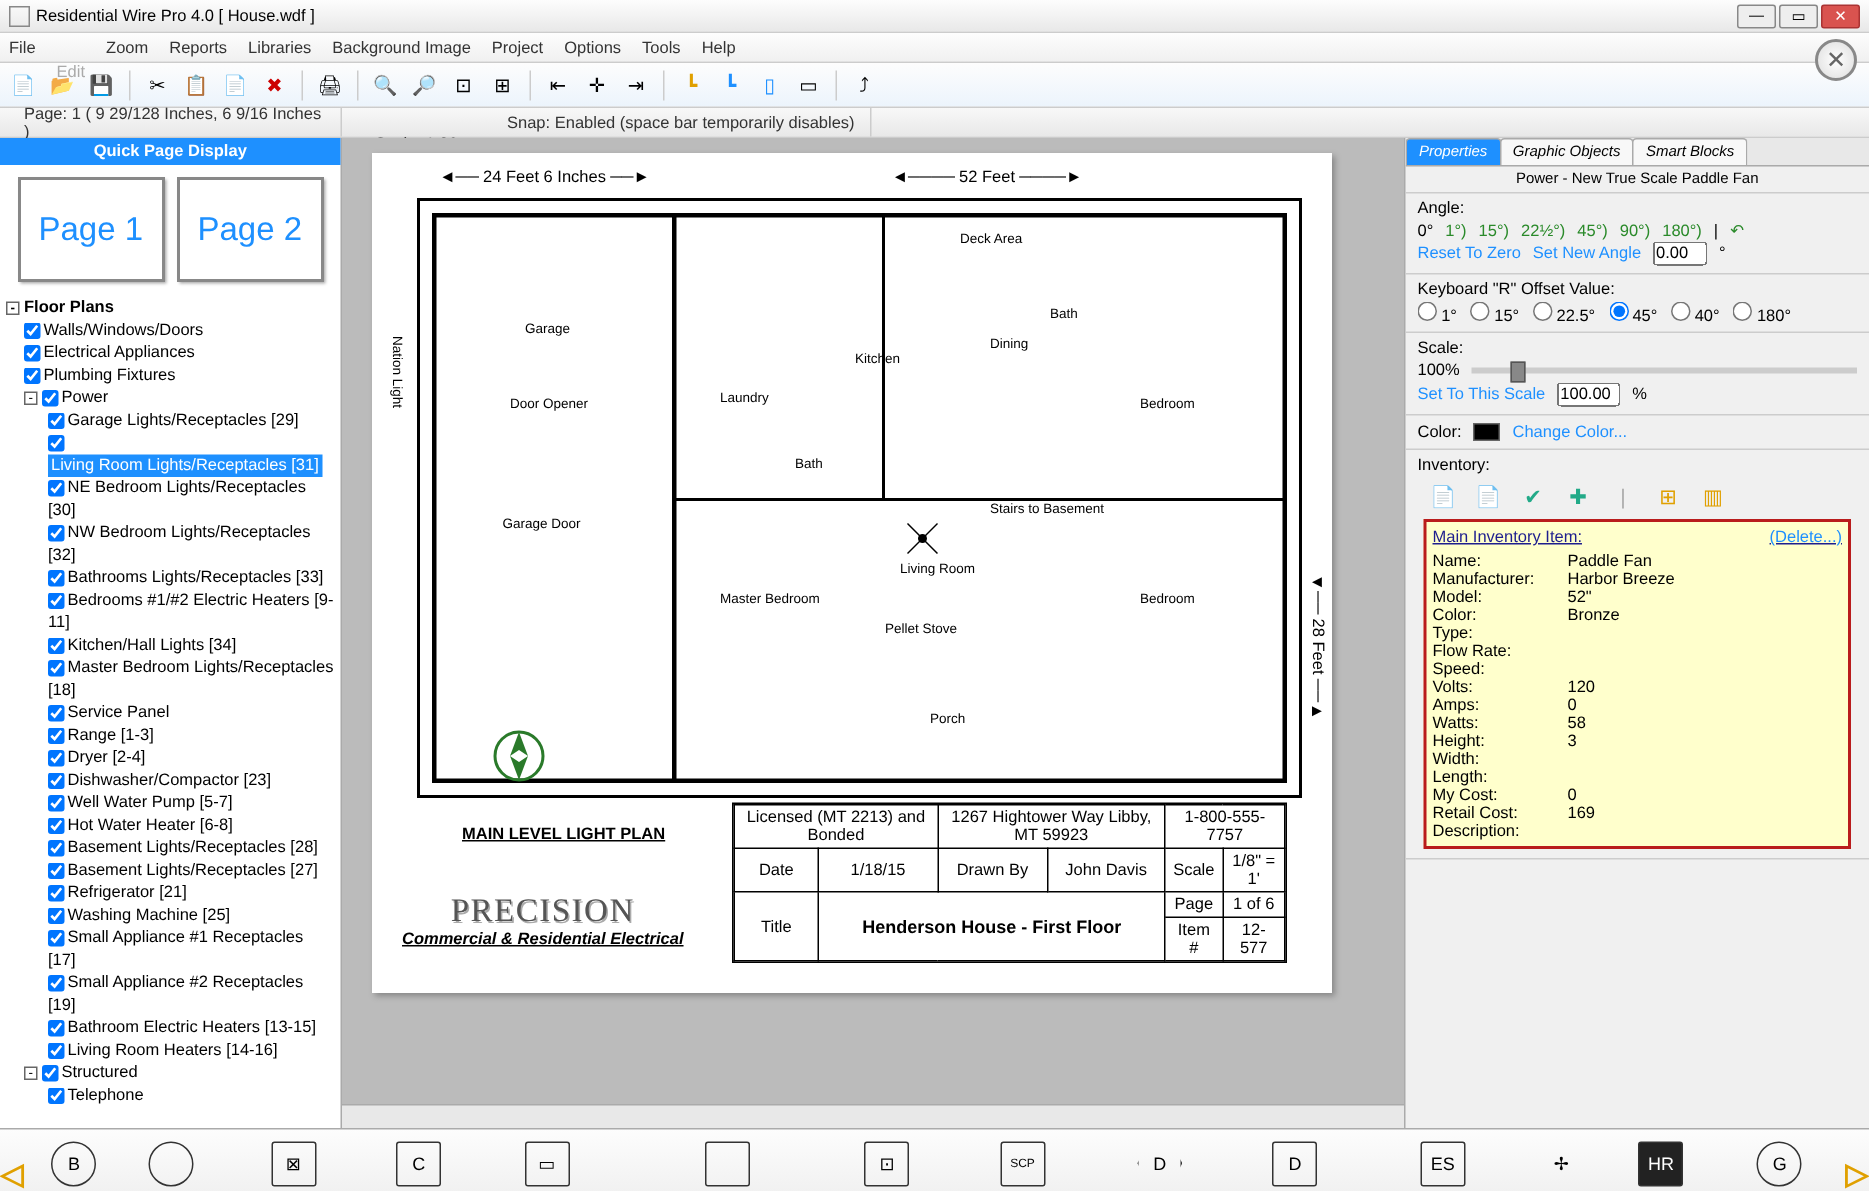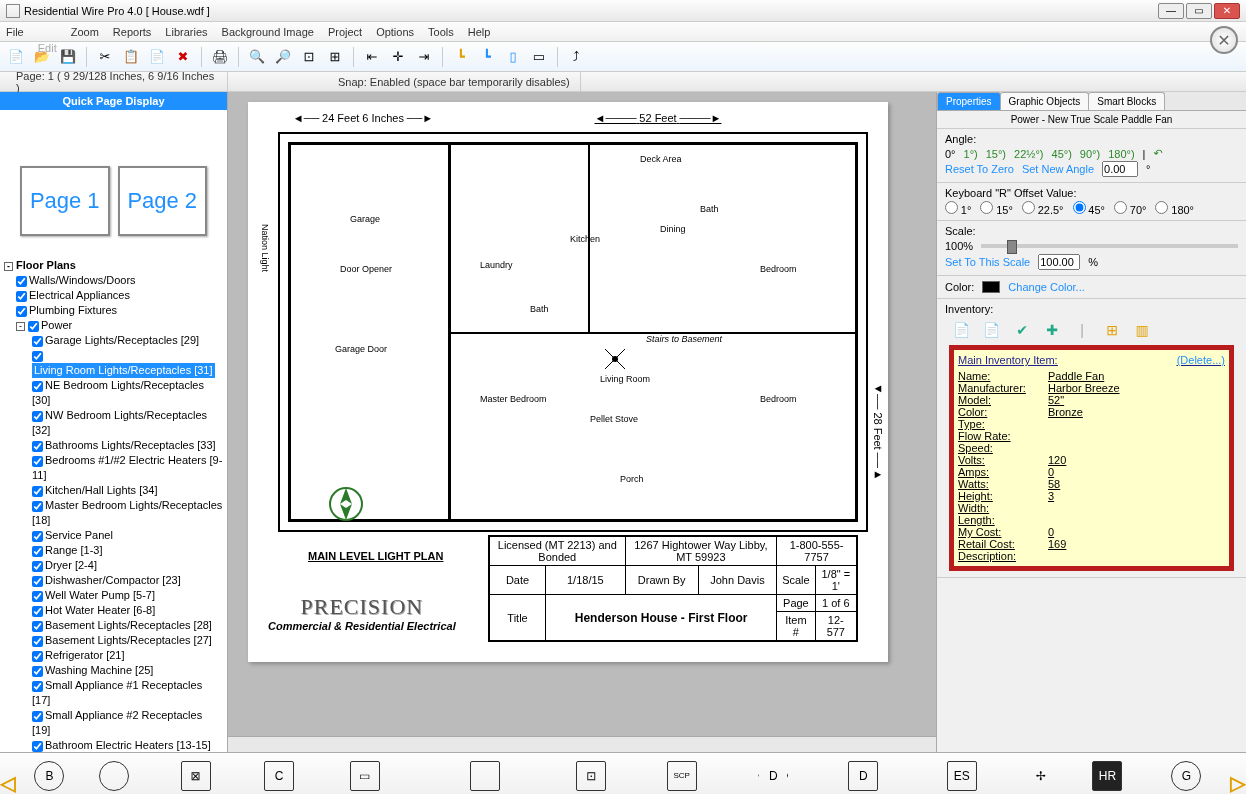--- a/index.html
+++ b/index.html
@@ -13,61 +13,61 @@
 .menubar span { color: #333; }
 .menubar .disabled { color: #aaa; margin-top: 32px; }
 .toolbar { height: 30px; display: flex; align-items: center; padding: 0 6px; gap: 6px; background: linear-gradient(#fdfdfd,#ecf4fc); border-bottom: 1px solid #ccc; }
 .toolbar .tb { width: 20px; height: 20px; display: inline-flex; align-items: center; justify-content: center; font-size: 13px; }
 .toolbar .sep { width: 1px; height: 20px; background: #ccc; margin: 0 2px; }
 .statusbar { height: 20px; background: linear-gradient(#f8f8f8,#e8e8e8); border-bottom: 1px solid #ccc; display: flex; align-items: stretch; }
 .statusbar div { padding: 0 10px; border-right: 1px solid #ccc; display: flex; align-items: center; color: #333; }
 .main { display: flex; height: 660px; }
 .leftpanel { width: 228px; background: #fff; border-right: 1px solid #aaa; display: flex; flex-direction: column; }
 .quickpage { height: 18px; background: #1e90ff; color: #fff; text-align: center; line-height: 18px; font-weight: bold; }
-.pagethumbs { display: flex; gap: 8px; padding: 20px; justify-content: center; margin-top: 36px; }
+.pagethumbs { display: flex; gap: 8px; padding: 8px; justify-content: center; }
 .pagethumb { width: 98px; height: 70px; border: 2px solid #888; box-shadow: 1px 1px 2px #aaa; display: flex; align-items: center; justify-content: center; color: #1e90ff; font-size: 22px; font-family: Arial; }
 .tree { flex: 1; overflow: auto; padding: 2px 4px; line-height: 15px; }
 .tree .root { font-weight: bold; color: #000; }
 .tree .lvl1 { padding-left: 12px; }
 .tree .lvl2 { padding-left: 28px; }
 .tree input[type=checkbox] { margin-right: 2px; width: 11px; height: 11px; vertical-align: middle; }
 .tree .sel { background: #1e90ff; color: #fff; display: inline-block; padding: 0 2px; }
 .tree .box { display:inline-block; width:9px; height:9px; border:1px solid #666; margin-right:3px; text-align:center; line-height:7px; font-size:9px; vertical-align:middle;}
 .canvas { flex: 1; background: #f0f0f0; display: flex; flex-direction: column; position: relative; }
 .canvas-area { flex: 1; background: #bbb; padding: 10px; position: relative; }
 .paper { position:absolute; left:20px; top:10px; width:640px; height:560px; background: #fff; box-shadow: 2px 2px 4px #888; }
 .paper .plan { position: absolute; left: 30px; top: 30px; right: 20px; bottom: 130px; border: 2px solid #000; }
 .plan-dim-top { position:absolute; top:10px; left:60px; right:60px; text-align:center; font-size:10px; }
 .plan-dim-right { position:absolute; right:4px; top:50%; writing-mode:vertical-rl; font-size:10px; }
 .plan-label { position:absolute; font-size:9px; }
 .titleblock { position:absolute; bottom:20px; left:240px; width:370px; border:1px solid #000; font-size:9px; }
 .titleblock table { width:100%; border-collapse:collapse; }
 .titleblock td { border:1px solid #000; padding:2px 4px; text-align:center; }
 .logo { position:absolute; bottom:30px; left:20px; text-align:center; }
 .logo-name { font-family: Impact, Arial Black; font-size: 22px; letter-spacing:1px; color:#555; text-shadow:1px 1px 0 #aaa; }
-.logo-sub { font-style: italic; font-weight: bold; font-size: 11px; }
+.logo-sub { font-style: italic; font-weight: bold; font-size: 11px; text-decoration: underline; }
 .compass { position:absolute; bottom:140px; left:80px; width:36px; height:36px; }
 .scrollbar-h { height:16px; background:#e8e8e8; border-top:1px solid #aaa; }
 .rightpanel { width: 310px; background: #f0f0f0; border-left:1px solid #aaa; display:flex; flex-direction:column; overflow:auto; }
 .rp-tabs { display:flex; background:#e8e8e8; border-bottom:1px solid #aaa; }
-.rp-tabs div { padding:3px 8px; border:1px solid #aaa; border-bottom:none; margin-right:-1px; background:#f8f8f8; font-size:10px; border-radius:3px 3px 0 0; }
+.rp-tabs div { padding:3px 8px; border:1px solid #aaa; border-bottom:none; margin-right:-1px; background:#f8f8f8; font-size:10px; border-radius:3px 3px 0 0;font-style:italic; }
 .rp-tabs .active { background:#1e90ff; color:#fff; }
 .rp-header { padding:3px; text-align:center; font-size:10px; border-bottom:1px solid #ccc; }
 .rp-sect { padding:4px 8px; border-bottom:1px solid #ccc; font-size:10px; }
 .rp-sect .label { color:#000; margin-bottom:2px; }
 .blue { color:#1e90ff; }
 .green { color:#2a8a2a; }
 .angle-row { display:flex; gap:8px; align-items:center; }
 .scale-row, .color-row, .link-row { display:flex; gap:8px; align-items:center; padding:1px 0;}
 .scale-slider { flex:1; height:4px; background:#ccc; position:relative; }
 .scale-slider::after { content:''; position:absolute; left:10%; top:-4px; width:8px; height:12px; background:#888; border:1px solid #555;}
 .colorbox { width:18px; height:12px; background:#000; border:1px solid #666; }
 .inventory-btns { display:flex; gap:12px; padding:4px 8px; }
 .inventory-btns span { width:18px; height:18px; display:inline-flex; align-items:center; justify-content:center; font-size:14px; }
-.inv-detail { background:#ffffcc; border:5px solid #b91c1c; margin:2px 4px; padding:4px; font-size:10px;text-decoration:underline; }
+.inv-detail { background:#ffffcc; border:2px solid #b91c1c; margin:2px 4px; padding:4px; font-size:10px; }
 .inv-detail .hdr { color:#1e1e8e; text-decoration:underline; padding-bottom:4px; display:flex; justify-content:space-between;}
 .inv-detail .row { display:flex; }
 .inv-detail .k { width:90px; text-align:left; padding-right:6px; }
 .bottombar { height:60px; border-top:1px solid #aaa; display:flex; align-items:center; background:linear-gradient(#fdfdfd,#ececec); }
 .bottombar .arrow { width:16px; height:100%; display:flex; align-items:center; justify-content:center; color:#e0a000; font-size:20px; font-weight:bold;}
 .bottombar .items { flex:1; display:flex; justify-content:space-around; }
 .bottombar .item { text-align:center; font-size:10px; }
 .bottombar .symbol { width:30px; height:30px; margin:0 auto 2px; border:1px solid #333; display:flex; align-items:center; justify-content:center; font-size:12px; border-radius:2px; }
 .bottombar .circle { border-radius:50%; }
 .bottombar .dark { background:#222; color:#fff; }
@@ -178,21 +178,21 @@
       <div class="lvl1"><span class="box">-</span><input type="checkbox" checked="" style=""><span>Structured</span></div>
       <div class="lvl2"><input type="checkbox" checked="" style=""><span>Telephone</span></div>
 
     </div>
   </div>
 
   <div class="canvas">
     <div class="canvas-area">
       <div class="paper">
         <div class="plan-dim-top" style="left:30px; width:170px;"><span>◄──</span> <span>24 Feet 6 Inches</span> <span>──►</span></div>
-        <div class="plan-dim-top" style="left:230px; width:360px;text-decoration:underline;"><span>◄────</span> <span>52 Feet</span> <span>────►</span></div>
+        <div class="plan-dim-top" style="left:230px; width:360px;"><span>◄────</span> <span>52 Feet</span> <span>────►</span></div>
         <div class="plan-dim-right"><span>◄──</span> <span>28 Feet</span> <span>──►</span></div>
         <div class="plan">
           <div class="planlines">
             <div style="left:0;top:0;width:100%;height:3px;"></div>
             <div style="left:0;bottom:0;width:100%;height:3px;"></div>
             <div style="left:0;top:0;width:3px;height:100%;"></div>
             <div style="right:0;top:0;width:3px;height:100%;"></div>
             <div style="left:160px;top:0;width:3px;height:100%;"></div>
             <div style="left:300px;top:0;width:2px;height:50%;"></div>
             <div style="left:160px;top:50%;right:0;height:2px;"></div>
@@ -204,21 +204,21 @@
           <span class="plan-label" style="left:200px; top:100px;margin-top:26px;">Laundry</span>
           <span class="plan-label" style="left:290px; top:100px;">Kitchen</span>
           <span class="plan-label" style="left:250px; top:170px;">Bath</span>
           <span class="plan-label" style="left:380px; top:90px;">Dining</span>
           <span class="plan-label" style="left:420px; top:70px;">Bath</span>
           <span class="plan-label" style="left:480px; top:130px;">Bedroom</span>
           <span class="plan-label" style="left:360px; top:20px;">Deck Area</span>
           <span class="plan-label" style="left:200px; top:260px;">Master Bedroom</span>
           <span class="plan-label" style="left:310px; top:280px;">Pellet Stove</span>
           <span class="plan-label" style="left:320px; top:240px;">Living Room</span>
-          <span class="plan-label" style="left:366px; top:200px;font-style:italic;">Stairs to Basement</span>
+          <span class="plan-label" style="left:380px; top:200px;">Stairs to Basement</span>
           <span class="plan-label" style="left:480px; top:260px;">Bedroom</span>
           <span class="plan-label" style="left:340px; top:340px;">Porch</span>
           <svg style="position:absolute; left:320px; top:210px;" width="30" height="30">
               <circle cx="15" cy="15" r="3" fill="#000"></circle>
               <line x1="15" y1="15" x2="5" y2="5" stroke="#000"></line>
               <line x1="15" y1="15" x2="25" y2="5" stroke="#000"></line>
               <line x1="15" y1="15" x2="5" y2="25" stroke="#000"></line>
               <line x1="15" y1="15" x2="25" y2="25" stroke="#000"></line>
             </svg>
         </div>
@@ -293,21 +293,21 @@
           <span>°</span>
       </div>
     </div>
     <div class="rp-sect">
       <div class="label">Keyboard "R" Offset Value:</div>
       <div class="radio-row">
         <label><input type="radio" name="r" style=""> <span>1°</span></label>
         <label><input type="radio" name="r" style=""> <span>15°</span></label>
         <label><input type="radio" name="r" style=""> <span>22.5°</span></label>
         <label><input type="radio" name="r" checked="" style=""> <span>45°</span></label>
-        <label><input type="radio" name="r" style=""> <span>70°</span></label>
+        <label><input type="radio" name="r" style=""> <span>40°</span></label>
         <label><input type="radio" name="r" style=""> <span>180°</span></label>
       </div>
     </div>
     <div class="rp-sect">
       <div class="label">Scale:</div>
       <div class="scale-row">
         <span>100%</span>
         <div class="scale-slider"></div>
       </div>
       <div class="link-row">

